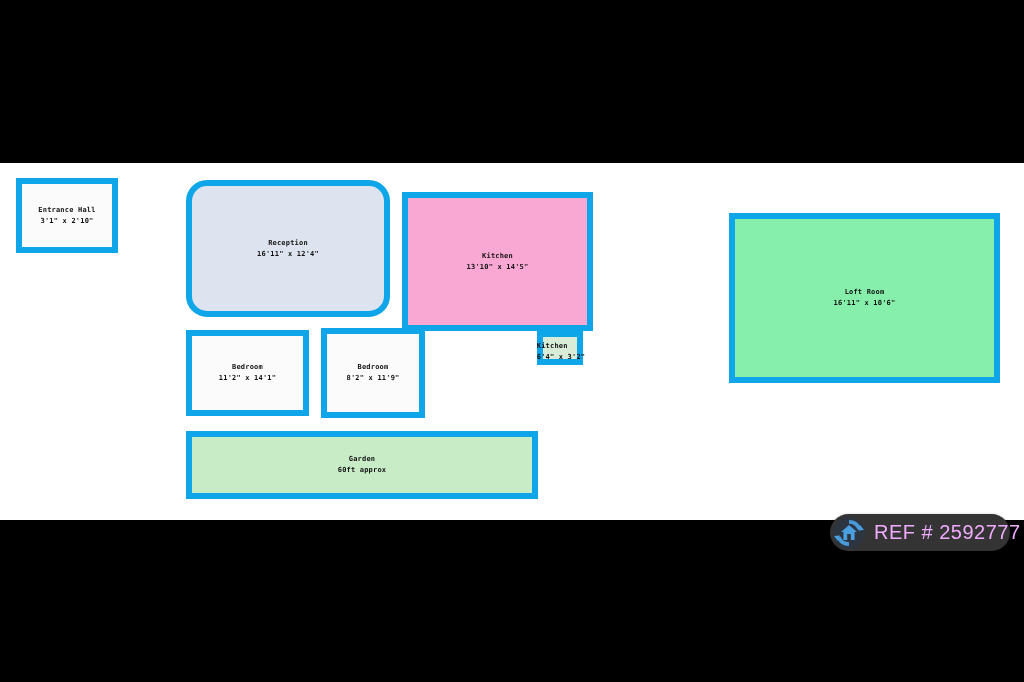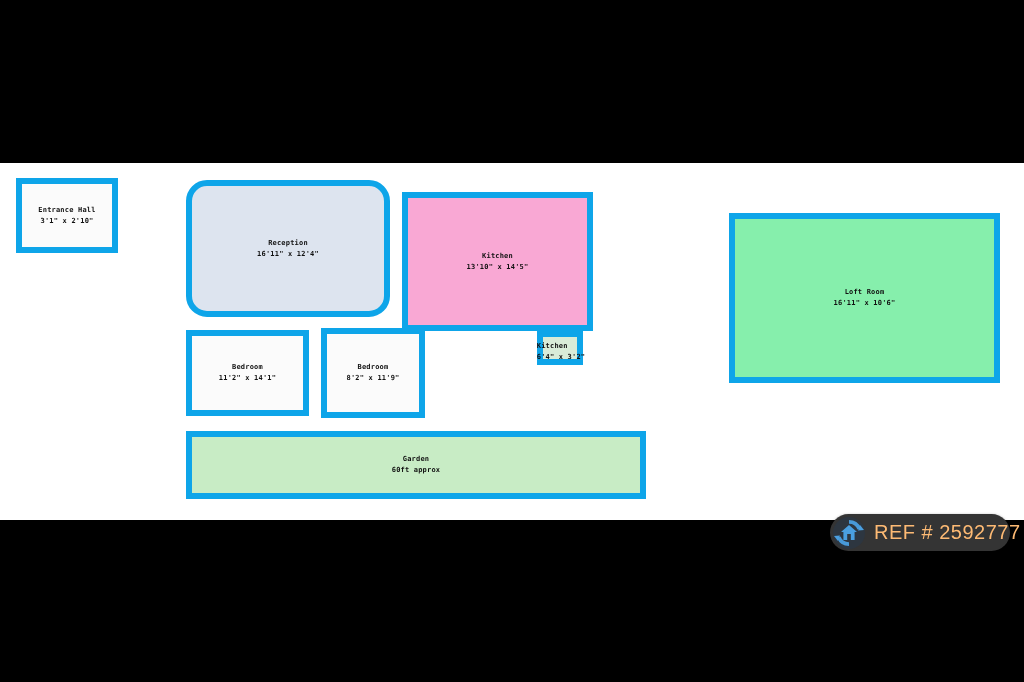--- a/index.html
+++ b/index.html
@@ -80,21 +80,21 @@
     box-shadow: 0 1px 3px rgba(0,0,0,0.5);
   }
   .ref-logo {
     width: 34px;
     height: 34px;
     margin-left: 2px;
     flex: 0 0 auto;
     position: relative;
   }
   .ref-text {
-    color: #fdba74;
+    color: #f0abfc;
     font-family: "Liberation Sans", sans-serif;
     font-size: 20px;
     margin-left: 8px;
     letter-spacing: 0.5px;
     white-space: nowrap;
   }
 </style>
 </head>
 <body>
 
@@ -145,21 +145,21 @@
     </div>
 
 
     <div class="room" style="left:537px; top:168px; width:46px; height:34px; background:#d9ecd8; justify-content:flex-start; padding-top:4px; overflow:visible;">
       <div class="label-block" style="align-items:flex-start; padding-left:2px;">
         <span class="rname">Kitchen</span>
         <span class="rdim">6'4" x 3'2"</span>
       </div>
     </div>
 
-    <div class="room" style="left:186px; top:268px; width:460px; height:68px; background:#c8ecc5;">
+    <div class="room" style="left:186px; top:268px; width:352px; height:68px; background:#c8ecc5;">
       <div class="label-block">
         <span class="rname">Garden</span>
         <span class="rdim">60ft approx</span>
       </div>
     </div>
 
   </div>
 
   <div class="ref-badge">
     <div class="ref-logo">

